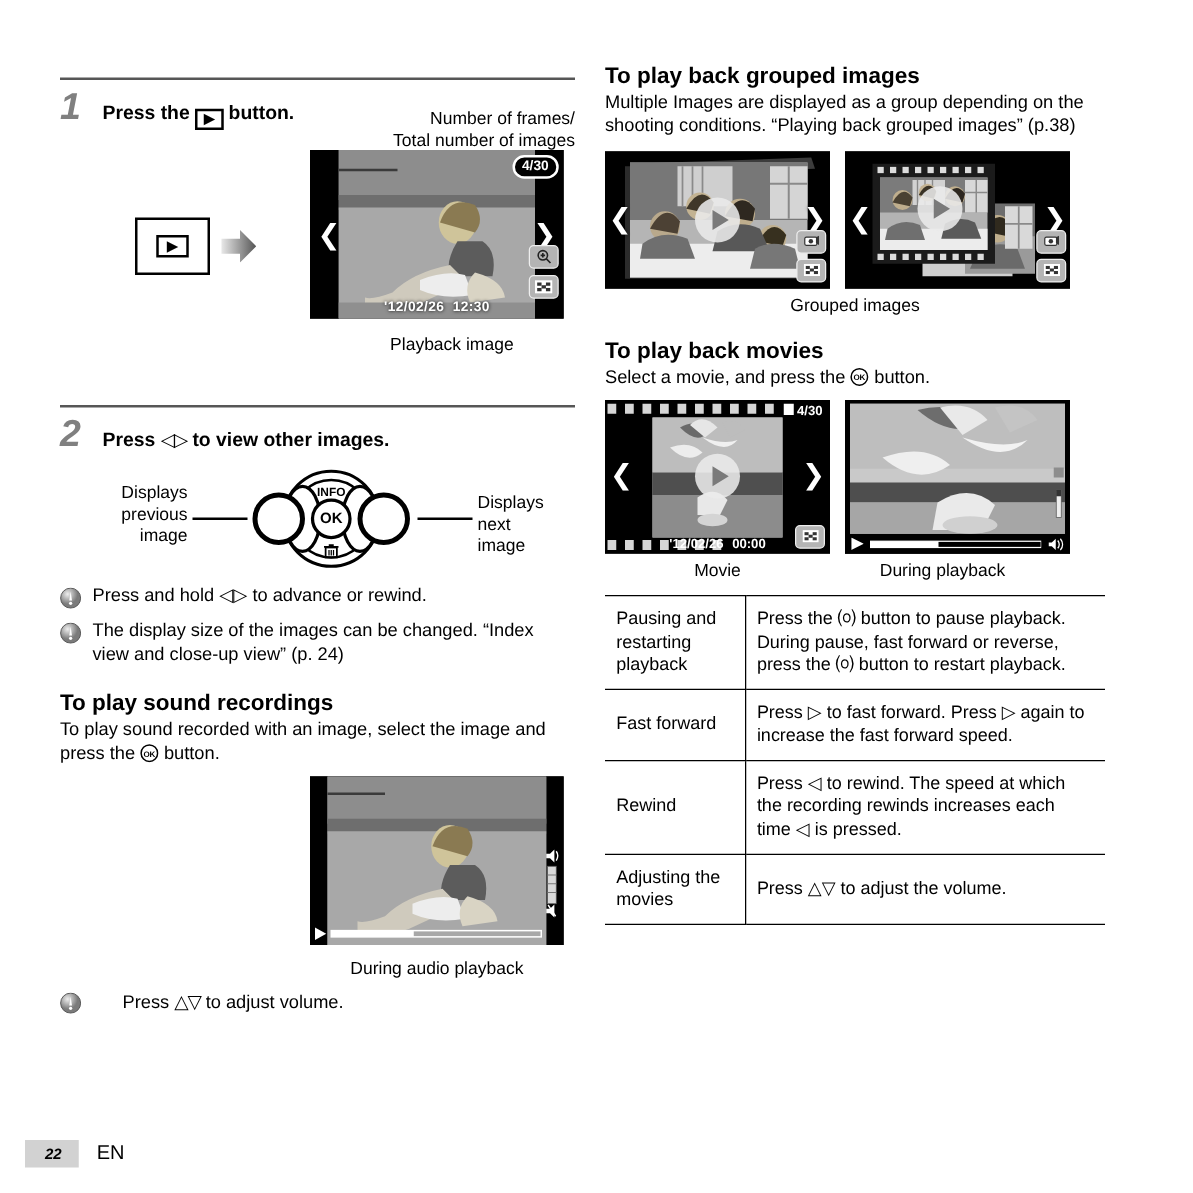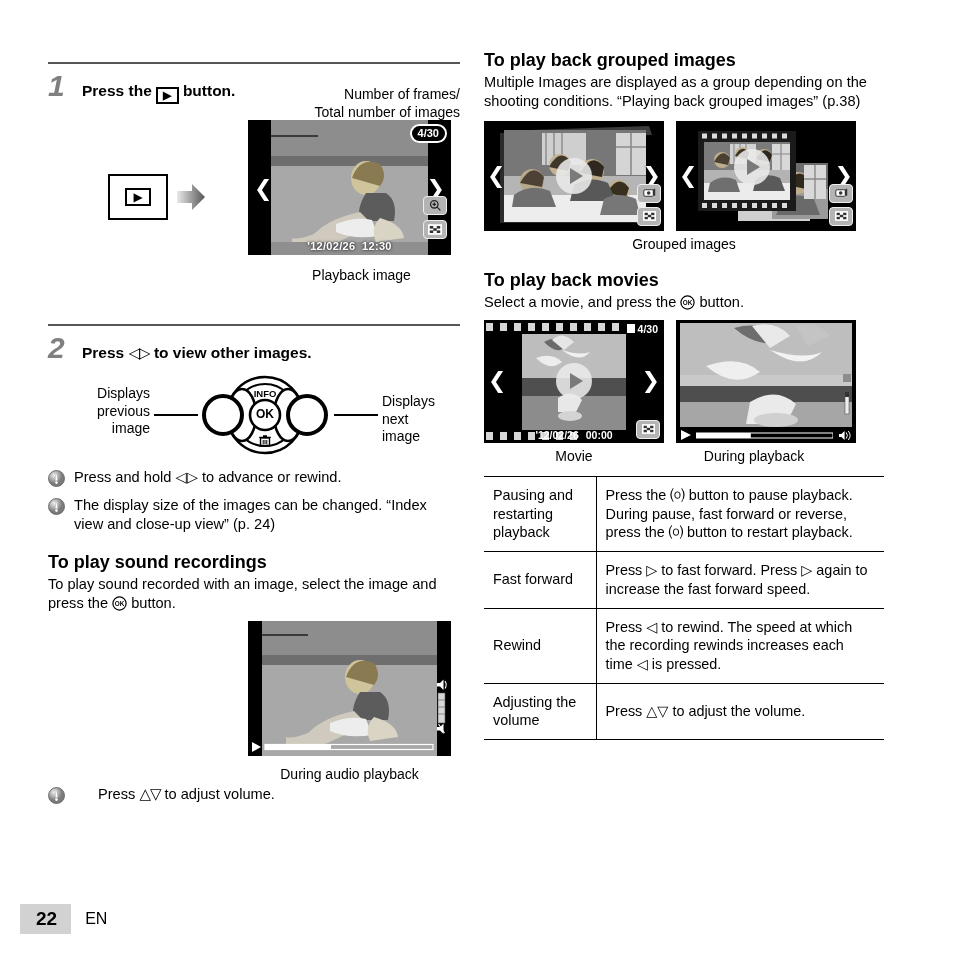--- a/index.html
+++ b/index.html
@@ -107,22 +107,22 @@
   table.ops { border-collapse: collapse; width: 400px; margin-top: 12px; }
   table.ops td { border-top:1.6px solid #000; border-bottom:1.6px solid #000;
                  padding:9px 9px; vertical-align: middle; font-size:14.4px; line-height:1.30;}
   table.ops tr td:first-child {
     font-weight:normal; width:112px; border-right:1.6px solid #000;
   }
   table.ops tr + tr td { border-top:none; }
 
   
   .footer { position:absolute; left:20px; bottom:20px; display:flex; align-items:center; }
-  .pg { background:#d2d2d2; padding:4px 14px 4px 16px; font-size:19px; font-weight:bold;
-        }
+  .pg { background:#d2d2d2; padding:4px 14px 4px 16px; font-size:12px; font-weight:bold;
+        font-style:italic; }
   .en { font-size:16px; margin-left:14px; }
 </style>
 </head>
 <body>
 
 <div class="page">
 
   <div class="col-left">
 
 
@@ -300,21 +300,21 @@
         </svg>
         <svg style="position:absolute; left:4px; bottom:3px;" width="190" height="12" viewBox="0 0 190 12">
           <path d="M0 1 L0 11 L9 6 Z" fill="#fff"></path>
           <rect x="13" y="3.5" width="168" height="5" fill="none" stroke="#fff" stroke-width="1.2"></rect>
           <rect x="13" y="3.5" width="66" height="5" fill="#fff"></rect>
         </svg>
       </div>
       <div class="cap" style="position:absolute; left:200px; top:140px; width:203px;">During audio playback</div>
     </div>
 
-    <div class="note" style="margin-top:4px;gap:33px;">
+    <div class="note" style="margin-top:11px;gap:33px;">
       <svg class="ico" width="17" height="17" viewBox="0 0 17 17">
         <circle cx="8.5" cy="8.5" r="8" fill="url(#cg1)" stroke="#5a5a5a" stroke-width=".8"></circle>
         <path d="M8.5 3.4 L7.4 10.4 H9.6 Z" fill="#fff"></path>
           <circle cx="8.5" cy="12.6" r="1.3" fill="#fff"></circle>
       </svg>
       <div class="t">
         <span>Press</span>
         <span class="gl">△▽</span>
         <span>to adjust volume.</span>
       </div>
@@ -563,21 +563,21 @@
       </tr>
       <tr>
         <td>Fast forward</td>
         <td>Press ▷ to fast forward. Press ▷ again to increase the fast forward speed.</td>
       </tr>
       <tr>
         <td>Rewind</td>
         <td>Press ◁ to rewind. The speed at which the recording rewinds increases each time ◁ is pressed.</td>
       </tr>
       <tr>
-        <td>Adjusting the volume</td>
+        <td>Adjusting the movies</td>
         <td>Press △▽ to adjust the volume.</td>
       </tr>
     </tbody>
       </table>
   </div>
 
   <div class="footer">
     <div class="pg">22</div>
     <div class="en">EN</div>
   </div>

